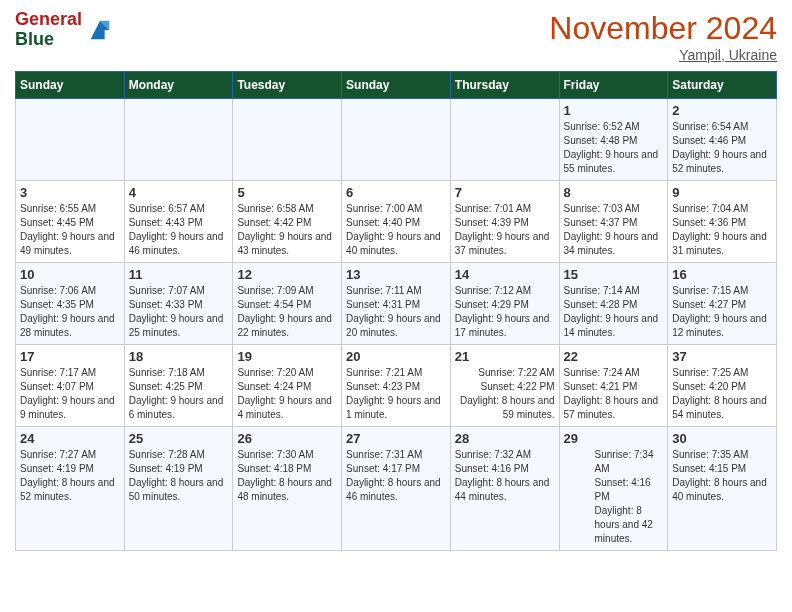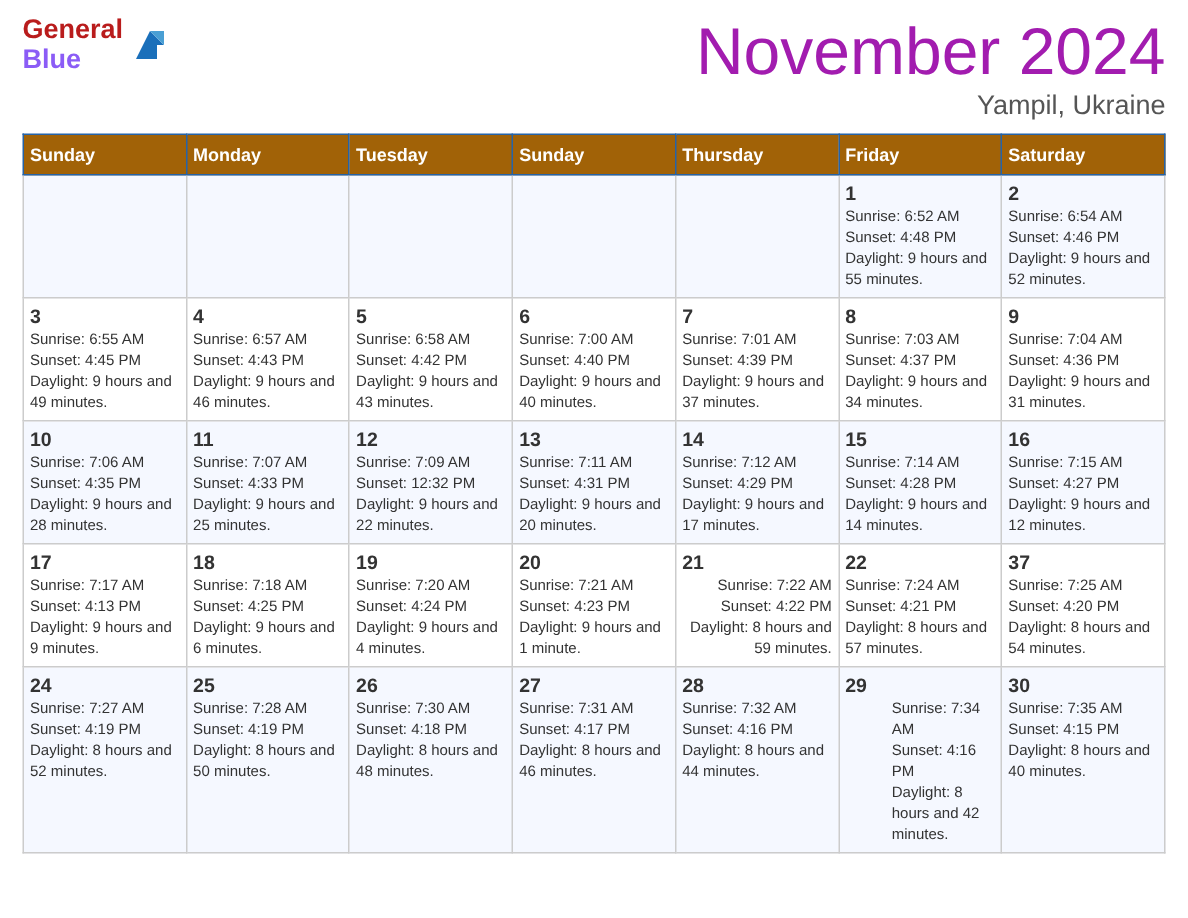--- a/index.html
+++ b/index.html
@@ -2,34 +2,34 @@
 <html><head>
   <meta charset="utf-8">
   <style>
     * { box-sizing: border-box; margin: 0; padding: 0; }
     body { font-family: Arial, sans-serif; background: #fff; width: 792px; min-height: 612px; }
     .container { padding: 10px 15px; }
     .header { display: flex; justify-content: space-between; align-items: flex-start; margin-bottom: 8px; }
     .logo { display: flex; align-items: center; }
     .logo-text { display: flex; flex-direction: column; line-height: 1.1; }
     .logo-general { font-size: 18px; font-weight: bold; color: #b91c1c; }
-    .logo-blue { font-size: 18px; font-weight: bold; color: #8b5cf6; }
+    .logo-blue { font-size: 18px; font-weight: bold; color: #14532d; }
     .logo-icon { width: 28px; height: 28px; margin-left: 4px; }
     .title-block { text-align: right; }
-    .month-title { font-size: 44px; color: #a21caf; font-weight: normal; }
-    .location { font-size: 18px; color: #555; }
+    .month-title { font-size: 32px; color: #c2410c; font-weight: normal; }
+    .location { font-size: 14px; color: #555; text-decoration: underline; }
     table { width: 100%; border-collapse: collapse; }
     .day-header { background-color: #2563a8; color: white; font-size: 12px; font-weight: bold; padding: 6px 4px; text-align: left; border: 1px solid #2563a8; }
     td { border: 1px solid #ccc; vertical-align: top; padding: 4px; font-size: 10px; color: #333; width: 14.28%; }
     .day-num { font-size: 13px; font-weight: bold; display: block; margin-bottom: 2px; }
     .day-info { font-size: 10px; line-height: 1.4; color: #333; }
     tr:nth-child(odd) td { background-color: #f5f8ff; }
     tr:nth-child(even) td { background-color: #ffffff; }
     .empty { background-color: #f5f8ff; }
-    .header-row th { background-color: #a16207; margin-top: 16px; }
+    .header-row th { background-color: #14532d; margin-top: 16px; }
   </style>
 </head>
 <body>
 
 <div class="container">
   <div class="header">
     <div class="logo">
       <div class="logo-text">
         <span class="logo-general">General</span>
         <span class="logo-blue">Blue</span>
@@ -130,21 +130,21 @@
           </td>
           <td>
             <span class="day-num">11</span>
             <div class="day-info" style="white-space: pre-line;">Sunrise: 7:07 AM
 Sunset: 4:33 PM
 Daylight: 9 hours and 25 minutes.</div>
           </td>
           <td>
             <span class="day-num">12</span>
             <div class="day-info" style="white-space: pre-line;">Sunrise: 7:09 AM
-Sunset: 12:32 PM
+Sunset: 4:54 PM
 Daylight: 9 hours and 22 minutes.</div>
           </td>
           <td>
             <span class="day-num">13</span>
             <div class="day-info" style="white-space: pre-line;">Sunrise: 7:11 AM
 Sunset: 4:31 PM
 Daylight: 9 hours and 20 minutes.</div>
           </td>
           <td>
             <span class="day-num">14</span>
@@ -162,21 +162,21 @@
             <span class="day-num">16</span>
             <div class="day-info" style="white-space: pre-line;">Sunrise: 7:15 AM
 Sunset: 4:27 PM
 Daylight: 9 hours and 12 minutes.</div>
           </td>
         </tr>
         <tr>
           <td>
             <span class="day-num">17</span>
             <div class="day-info" style="white-space: pre-line;">Sunrise: 7:17 AM
-Sunset: 4:13 PM
+Sunset: 4:07 PM
 Daylight: 9 hours and 9 minutes.</div>
           </td>
           <td>
             <span class="day-num">18</span>
             <div class="day-info" style="white-space: pre-line;">Sunrise: 7:18 AM
 Sunset: 4:25 PM
 Daylight: 9 hours and 6 minutes.</div>
           </td>
           <td>
             <span class="day-num">19</span>

